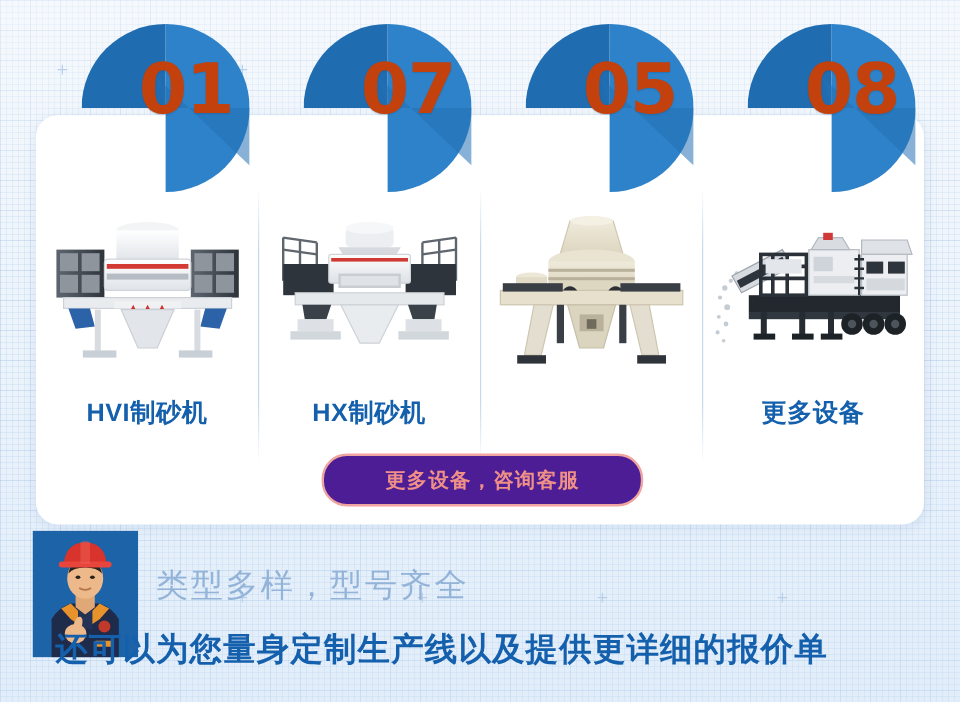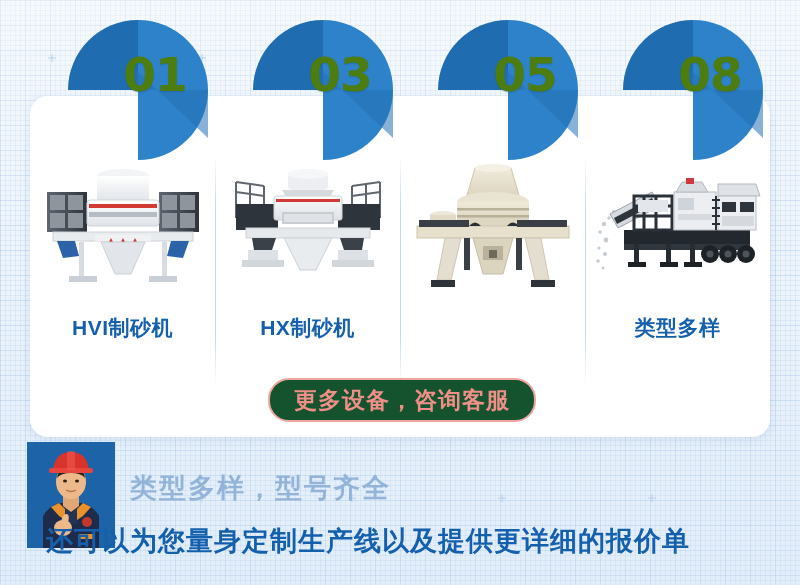--- a/index.html
+++ b/index.html
@@ -39,59 +39,59 @@
     background:linear-gradient(180deg,rgba(190,214,238,0) 0%,#c3daee 22%,#c3daee 78%,rgba(190,214,238,0) 100%);
   }
 
   
   .badge{position:absolute;top:20px;width:140px;height:140px;}
   .badge svg{display:block;}
   .badge .num{
     position:absolute;left:0;top:0;width:140px;height:140px;
     display:flex;align-items:center;justify-content:center;
     font-family:"DejaVu Sans",sans-serif;
-    font-size:47px;font-weight:700;color:#4d7c0f;
+    font-size:58px;font-weight:700;color:#c2410c;
     letter-spacing:-1px;
     padding-left:34px;padding-bottom:32px;
     box-sizing:border-box;
     text-shadow:0 1px 1px rgba(20,70,120,.25);
   }
 
   
-  .card{position:absolute;top:96px;width:185px;height:341px;padding-left:44px;}
+  .card{position:absolute;top:112px;width:185px;height:341px;padding-left:44px;}
   .card .imgwrap{
     position:absolute;left:0;top:62px;width:185px;height:140px;
     display:flex;align-items:center;justify-content:center;
   }
   .card .label{
     position:absolute;left:0;top:218px;width:185px;
     text-align:center;
     font-size:21px;font-weight:700;color:#1560ad;
     font-family:"Liberation Sans","DejaVu Sans",sans-serif;
     letter-spacing:.5px;
   }
 
   
   #cta{
     position:absolute;left:268px;top:378px;width:264px;height:40px;
     border:2px solid #f0a5a0;border-radius:21px;
     display:flex;align-items:center;justify-content:center;
-    color:#ef8f88;font-size:23px;font-weight:600;
-    letter-spacing:1px;background:#14532d;
+    color:#ef8f88;font-size:17px;font-weight:600;
+    letter-spacing:1px;background:#4c1d95;
     cursor:pointer;
   }
 
   
   #worker{
     position:absolute;left:27px;top:442px;width:88px;height:106px;
     overflow:hidden;
   }
   #line1{
     position:absolute;left:130px;top:470px;
-    font-size:27px;color:#93b4d8;font-weight:700;letter-spacing:2px;
+    font-size:27px;color:#93b4d8;font-weight:400;letter-spacing:2px;
   }
   #line2{
     position:absolute;left:46px;top:523px;
     font-size:27px;color:#1560ad;font-weight:700;letter-spacing:1px;
   }
 </style>
 </head>
 <body>
 
 <div id="bg"></div>
@@ -339,21 +339,21 @@
       </g>
 
       <rect x="44" y="82" width="5" height="20" fill="#272c33"></rect>
       <rect x="76" y="82" width="5" height="20" fill="#272c33"></rect>
       <rect x="100" y="82" width="5" height="20" fill="#272c33"></rect>
       <rect x="38" y="100" width="18" height="5" fill="#1d2227"></rect>
       <rect x="70" y="100" width="18" height="5" fill="#1d2227"></rect>
       <rect x="94" y="100" width="18" height="5" fill="#1d2227"></rect>
     </svg>
   </div>
-  <div class="label">类型多样</div>
+  <div class="label">更多设备</div>
 </div>
 
 <div class="badge" style="left:68px">
   <svg width="140" height="140" viewBox="0 0 140 140">
     <path d="M70 0 A70 70 0 0 0 0 70 L70 70 Z" fill="#1f6cb0"></path>
     <path d="M70 0 A70 70 0 0 1 140 70 L70 70 Z" fill="#2e82c9"></path>
     <path d="M70 70 L140 70 A70 70 0 0 1 70 140 Z" fill="#2e82c9"></path>
     <path d="M70 70 L0 70 L0 140 L70 140 Z" fill="none"></path>
     <path d="M70 70 L140 70 L140 140 L70 140 Z" fill="#2e82c9" opacity="0"></path>
     <path d="M62 44 L140 118 L140 70 L70 70 Z" fill="#2471b4" opacity=".55"></path>
@@ -361,21 +361,21 @@
   <div class="num">01</div>
 </div>
 
 <div class="badge" style="left:253px">
   <svg width="140" height="140" viewBox="0 0 140 140">
     <path d="M70 0 A70 70 0 0 0 0 70 L70 70 Z" fill="#1f6cb0"></path>
     <path d="M70 0 A70 70 0 0 1 140 70 L70 70 Z" fill="#2e82c9"></path>
     <path d="M70 70 L140 70 A70 70 0 0 1 70 140 Z" fill="#2e82c9"></path>
     <path d="M62 44 L140 118 L140 70 L70 70 Z" fill="#2471b4" opacity=".55"></path>
   </svg>
-  <div class="num">03</div>
+  <div class="num">07</div>
 </div>
 
 <div class="badge" style="left:438px">
   <svg width="140" height="140" viewBox="0 0 140 140">
     <path d="M70 0 A70 70 0 0 0 0 70 L70 70 Z" fill="#1f6cb0"></path>
     <path d="M70 0 A70 70 0 0 1 140 70 L70 70 Z" fill="#2e82c9"></path>
     <path d="M70 70 L140 70 A70 70 0 0 1 70 140 Z" fill="#2e82c9"></path>
     <path d="M62 44 L140 118 L140 70 L70 70 Z" fill="#2471b4" opacity=".55"></path>
   </svg>
   <div class="num">05</div>

